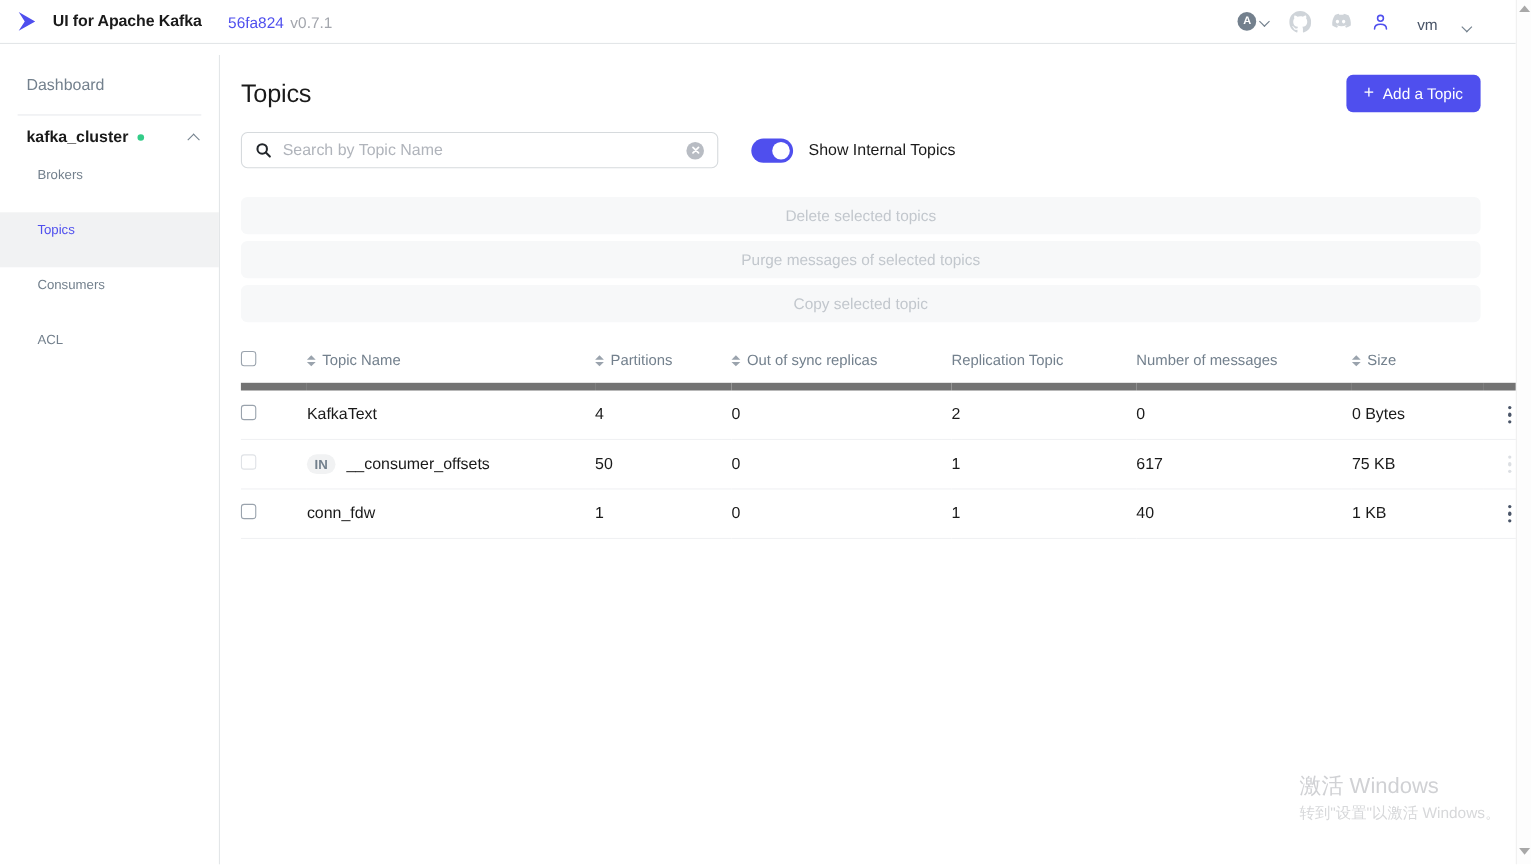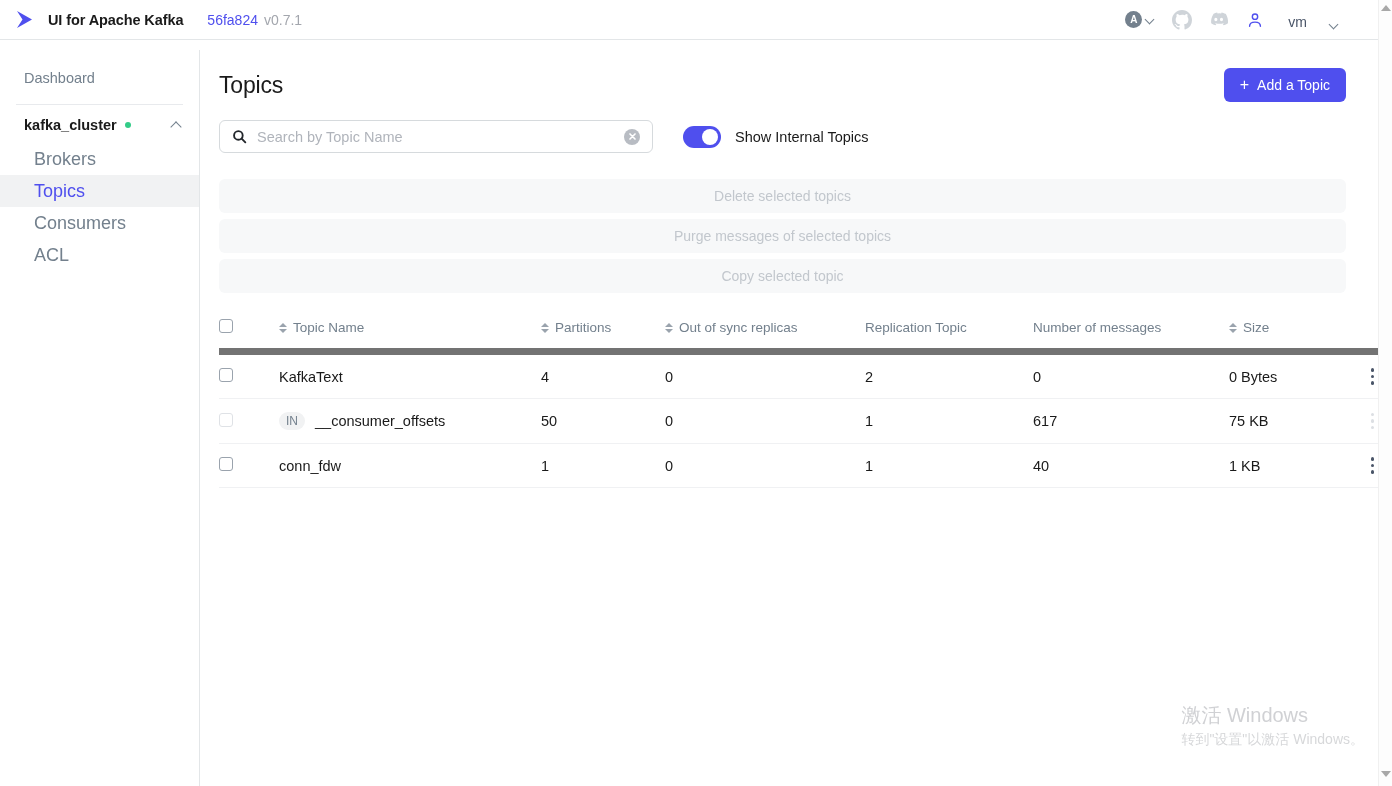--- a/index.html
+++ b/index.html
@@ -157,23 +157,23 @@
     content: "";
     position: absolute;
     left: 1px; top: 4px;
     width: 7px; height: 7px;
     border-left: 1.5px solid #73808d;
     border-top: 1.5px solid #73808d;
     transform: rotate(45deg);
   }
   .sub-list { margin-top: 4px; }
   .sub-item {
-    font-size: 18px;
+    font-size: 12px;
     color: #73808d;
-    padding: 7px 0 7px 34px;
+    padding: 7px 0 25px 34px;
     cursor: pointer;
     line-height: 18px;
   }
   .sub-item.active {
     background: #f1f2f3;
     color: #4f4fee;
   }
 
   
   .main {
@@ -359,20 +359,21 @@
     align-items: center;
     gap: 10px;
   }
   .in-badge {
     background: #f1f2f3;
     color: #73808d;
     font-size: 12px;
     border-radius: 10px;
     padding: 2px 7px;
     line-height: 14px;
+    font-weight: bold;
   }
   .topic-link {
     color: #1a1a1a;
     cursor: pointer;
   }
 
   .kebab {
     display: flex;
     flex-direction: column;
     gap: 3px;

